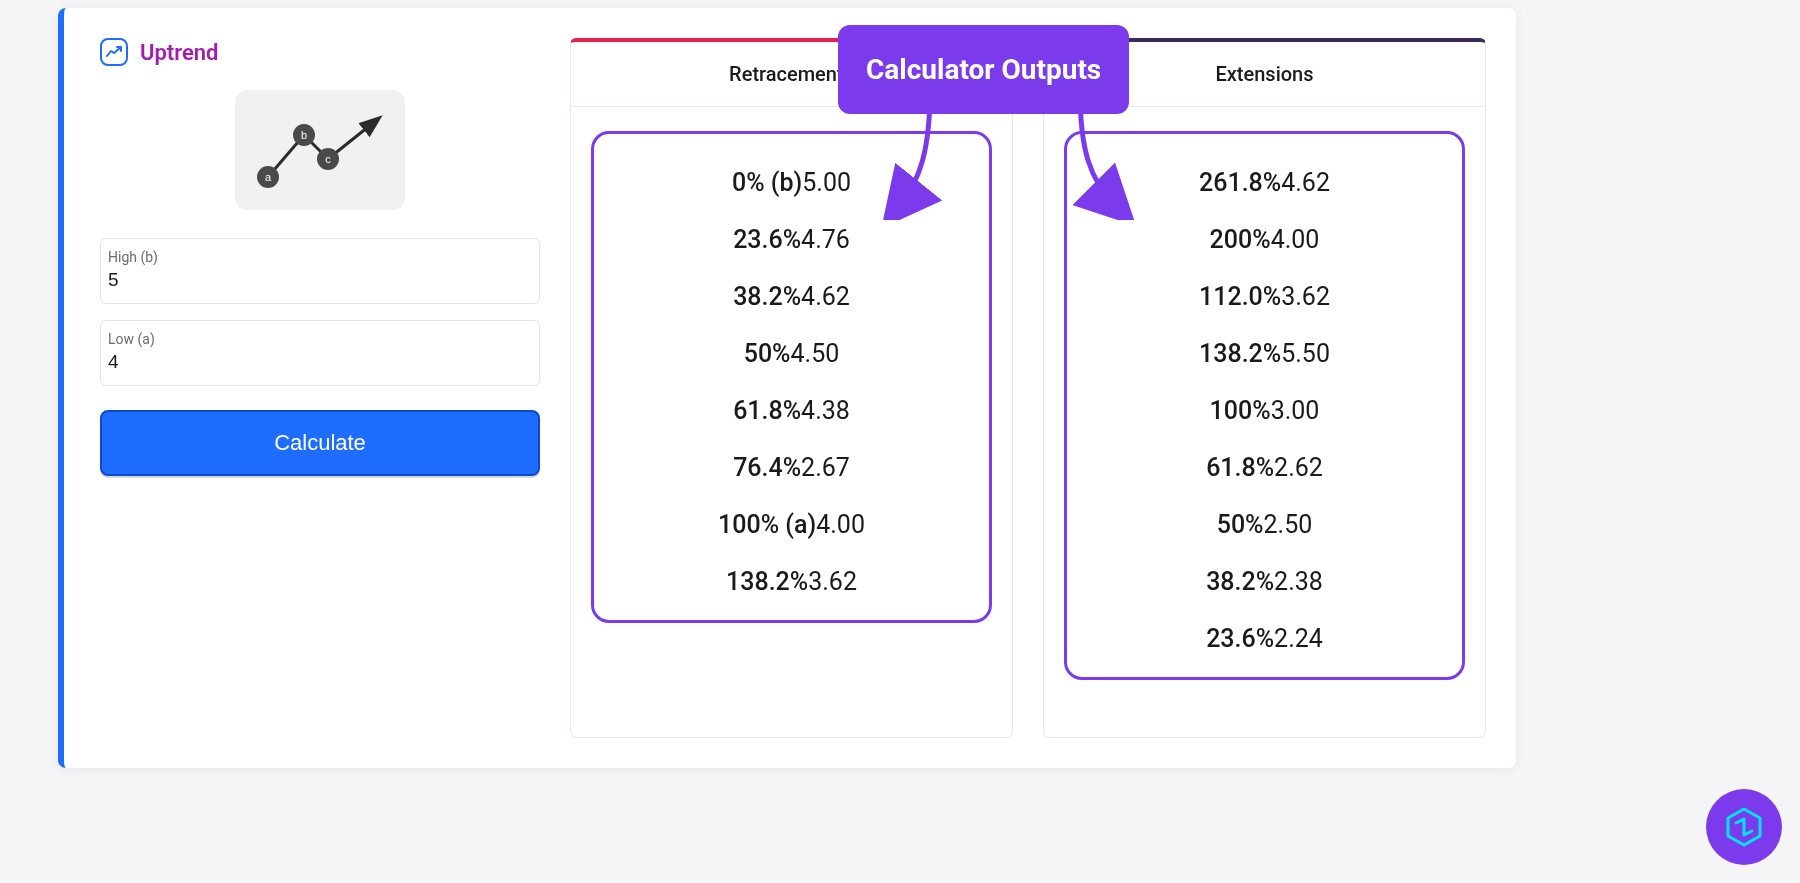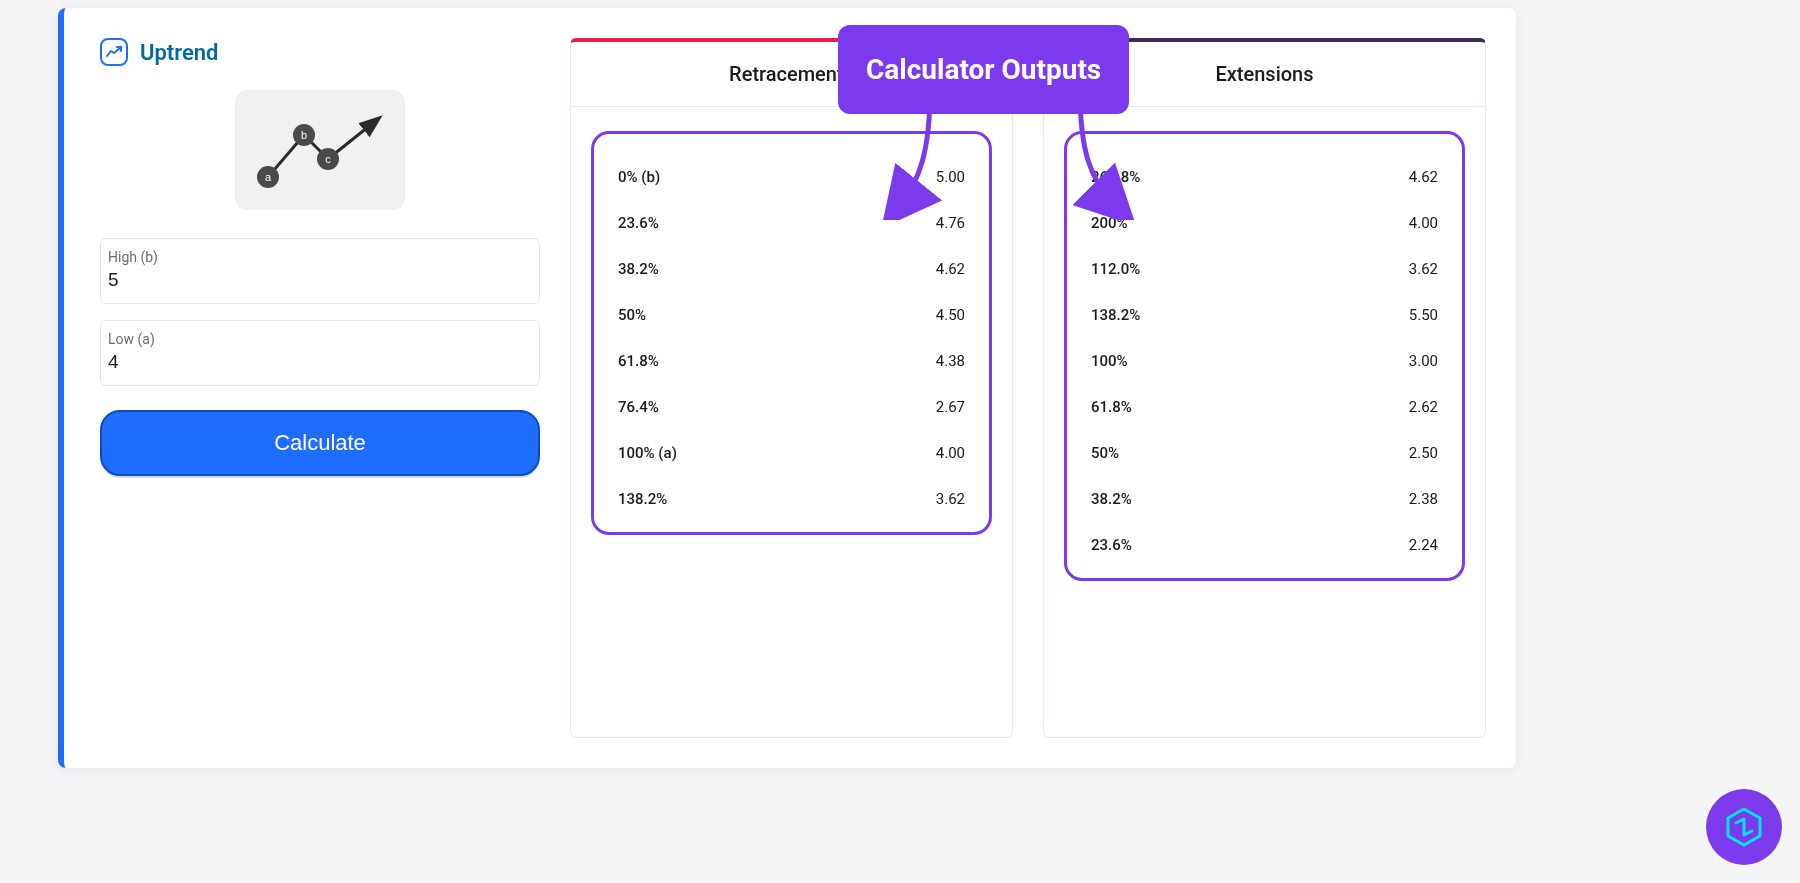--- a/index.html
+++ b/index.html
@@ -41,21 +41,21 @@
       height: 28px;
       border: 2px solid #1e6dff;
       border-radius: 8px;
       display: flex;
       align-items: center;
       justify-content: center;
     }
     .trend-title {
       font-size: 22px;
       font-weight: 600;
-      color: #0369a1;
+      color: #a21caf;
     }
     .diagram-box {
       width: 170px;
       height: 120px;
       background: #f1f1f3;
       border-radius: 12px;
       margin: 0 auto 28px auto;
       display: flex;
       align-items: center;
       justify-content: center;
@@ -80,21 +80,21 @@
       font-size: 19px;
       color: #1a1a1a;
       width: 100%;
       background: transparent;
     }
     .calculate-btn {
       width: 100%;
       height: 66px;
       background: #1e6dff;
       border: 2px solid #0c4acc;
-      border-radius: 20px;
+      border-radius: 8px;
       color: #fff;
       font-size: 22px;
       font-weight: 500;
       cursor: pointer;
       margin-top: 8px;
       box-shadow: 0 2px 0 rgba(0,0,0,0.15);
     }
     .panels-wrap {
       flex: 1;
       display: flex;
@@ -120,24 +120,24 @@
     .panel-body {
       padding: 24px 20px;
     }
     .highlight-box {
       border: 3px solid #7c3aed;
       border-radius: 18px;
       padding: 20px 18px 10px 18px;
     }
     .data-row {
       display: flex;
-      justify-content: space-between;
+      justify-content: center;
       align-items: center;
       padding: 14px 6px;
-      font-size: 15px;
+      font-size: 25px;
       color: #1a1a1a;
     }
     .data-row .label { font-weight: 500; }
     .data-row .value { font-weight: 400; }
 
     .callout-badge {
       position: absolute;
       left: 838px;
       top: 25px;
       background: #7c3aed;

